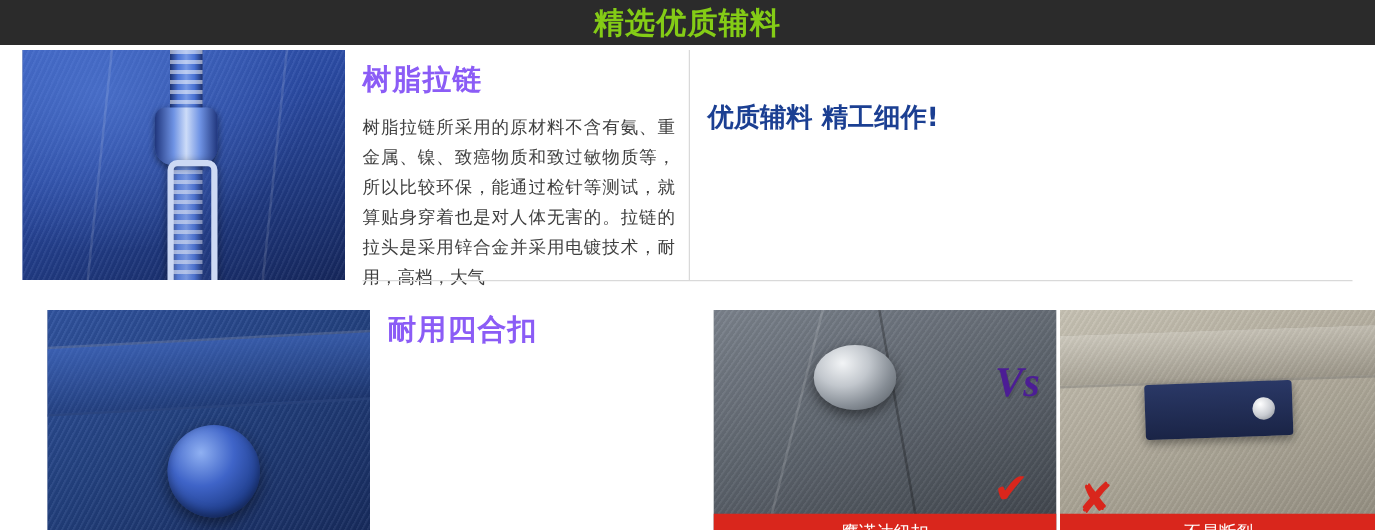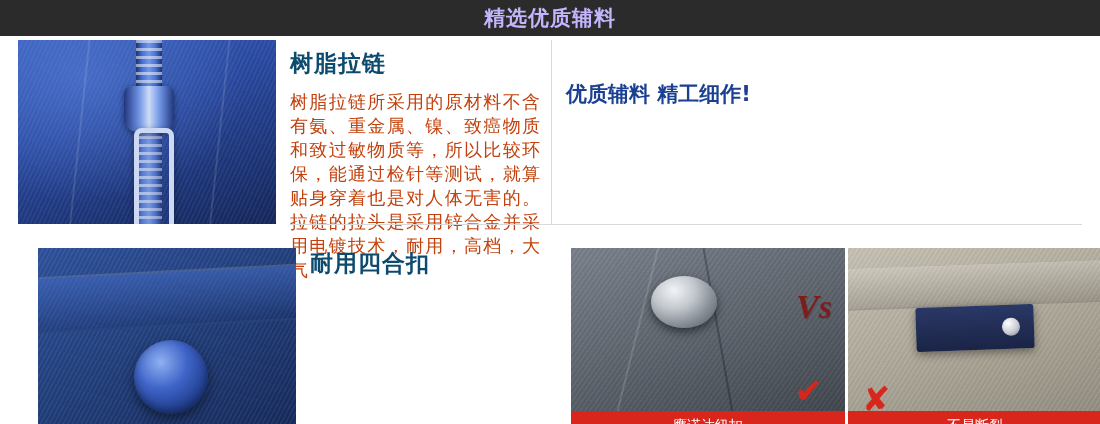--- a/index.html
+++ b/index.html
@@ -24,22 +24,22 @@
     left: 0;
     top: 0;
     width: 1100px;
     height: 36px;
     background: #2b2b2b;
     display: flex;
     align-items: center;
     justify-content: center;
   }
   .header-title {
-    color: #c4b5fd;
-    font-size: 21px;
+    color: #84cc16;
+    font-size: 24px;
     font-weight: bold;
     letter-spacing: 1px;
     font-family: "DejaVu Sans", "Liberation Sans", sans-serif;
   }
 
   
   .row1 {
     position: absolute;
     left: 0;
     top: 40px;
@@ -113,32 +113,32 @@
     box-shadow: 0 2px 7px rgba(0,0,0,.4);
   }
 
   .text-zipper {
     position: absolute;
     left: 290px;
     top: 8px;
     width: 250px;
   }
   .sec-title {
-    color: #0c4a6e;
+    color: #8b5cf6;
     font-size: 23px;
     font-weight: bold;
     font-family: "DejaVu Sans", "Liberation Sans", sans-serif;
     margin: 0 0 12px 0;
     letter-spacing: 1px;
   }
   .sec-body {
-    color: #c2410c;
-    font-size: 18px;
+    color: #404040;
+    font-size: 14px;
     line-height: 24px;
-    font-family: Liberation Mono, monospace;
+    font-family: Liberation Serif, serif;
     margin: 0;
     text-align: justify;
   }
 
   .divider-v {
     position: absolute;
     left: 551px;
     top: 0;
     width: 1px;
     height: 184px;
@@ -360,21 +360,21 @@
   }
   .caption-right {
     left: 828px;
     width: 254px;
   }
 
   .vs-badge {
     position: absolute;
     left: 796px;
     top: 288px;
-    color: #7f1d1d;
+    color: #4c1d95;
     font-size: 34px;
     font-weight: bold;
     font-style: italic;
     font-family: "Liberation Serif", serif;
     text-shadow: 1px 1px 0 rgba(0,0,0,.15);
     z-index: 5;
   }
 </style>
 </head>
 <body>

